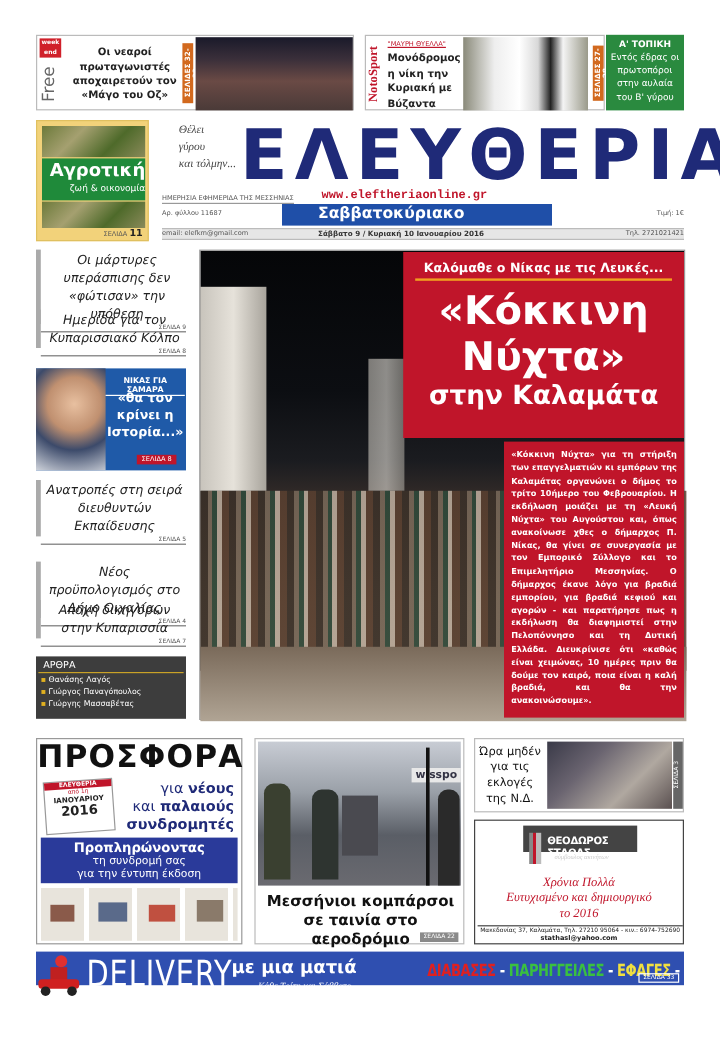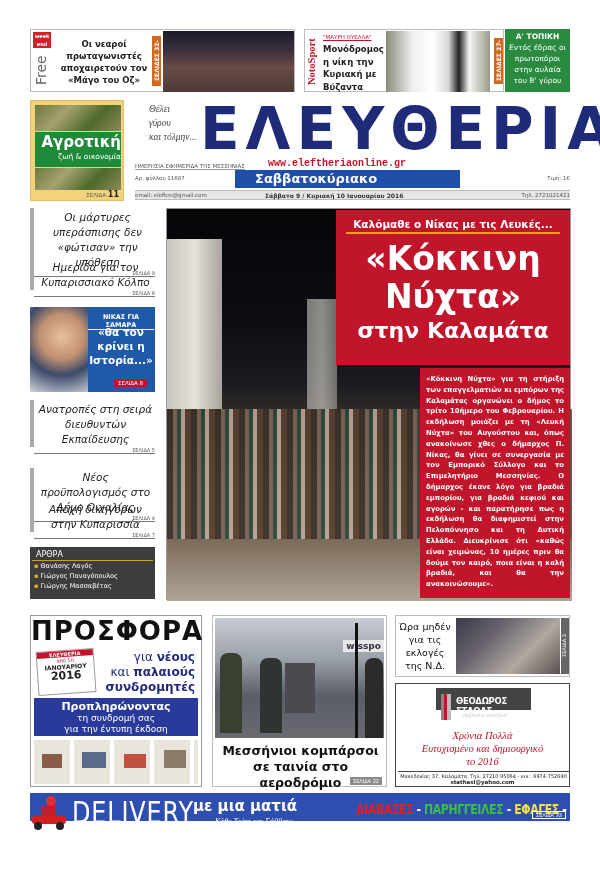--- a/index.html
+++ b/index.html
@@ -94,21 +94,21 @@
   <div>γύρου</div>
   <div>και τόλμην...</div>
 </div>
 
 <div class="abs logo" style="left:200px;top:98px;width:370px;height:62px;font-size:58px;line-height:62px;text-align:center;">ΕΛΕΥΘΕΡΙΑ</div>
 
 <div class="abs small" style="left:135px;top:163px;width:110px;border-bottom:1px solid #999;">ΗΜΕΡΗΣΙΑ ΕΦΗΜΕΡΙΔΑ ΤΗΣ ΜΕΣΣΗΝΙΑΣ</div>
 <div class="abs" style="left:268px;top:158px;width:170px;font-size:10px;font-weight:bold;color:#c0152a;font-family:Liberation Mono, monospace;">www.eleftheriaonline.gr</div>
 
 <div class="abs small" style="left:135px;top:175px;width:100px;">Αρ. φύλλου 11687</div>
-<div class="abs bluebar" style="left:235px;top:170px;width:225px;height:18px;font-size:13px;line-height:18px;padding-left:20px;">Σαββατοκύριακο</div>
+<div class="abs bluebar" style="left:235px;top:170px;width:225px;height:18px;font-size:13px;line-height:18px;padding-left:30px;">Σαββατοκύριακο</div>
 <div class="abs small" style="left:540px;top:175px;width:30px;text-align:right;">Τιμή: 1€</div>
 
 <div class="abs graybar" style="left:135px;top:190px;width:435px;height:10px;border-top:1px solid #bbb;border-bottom:1px solid #bbb;">
   <span class="abs small" style="left:0;top:1px;">email: elefkm@gmail.com</span>
   <span class="abs" style="left:130px;top:1px;font-size:6px;font-weight:bold;color:#333;">Σάββατο 9 / Κυριακή 10 Ιανουαρίου 2016</span>
   <span class="abs small" style="right:0;top:1px;">Τηλ. 2721021421</span>
 </div>
 
 <div class="abs" style="left:30px;top:208px;width:125px;height:42px;">
   <div class="lefthead" style="padding:2px 2px 0 8px;">Οι μάρτυρες υπεράσπισης δεν «φώτισαν» την υπόθεση</div>

